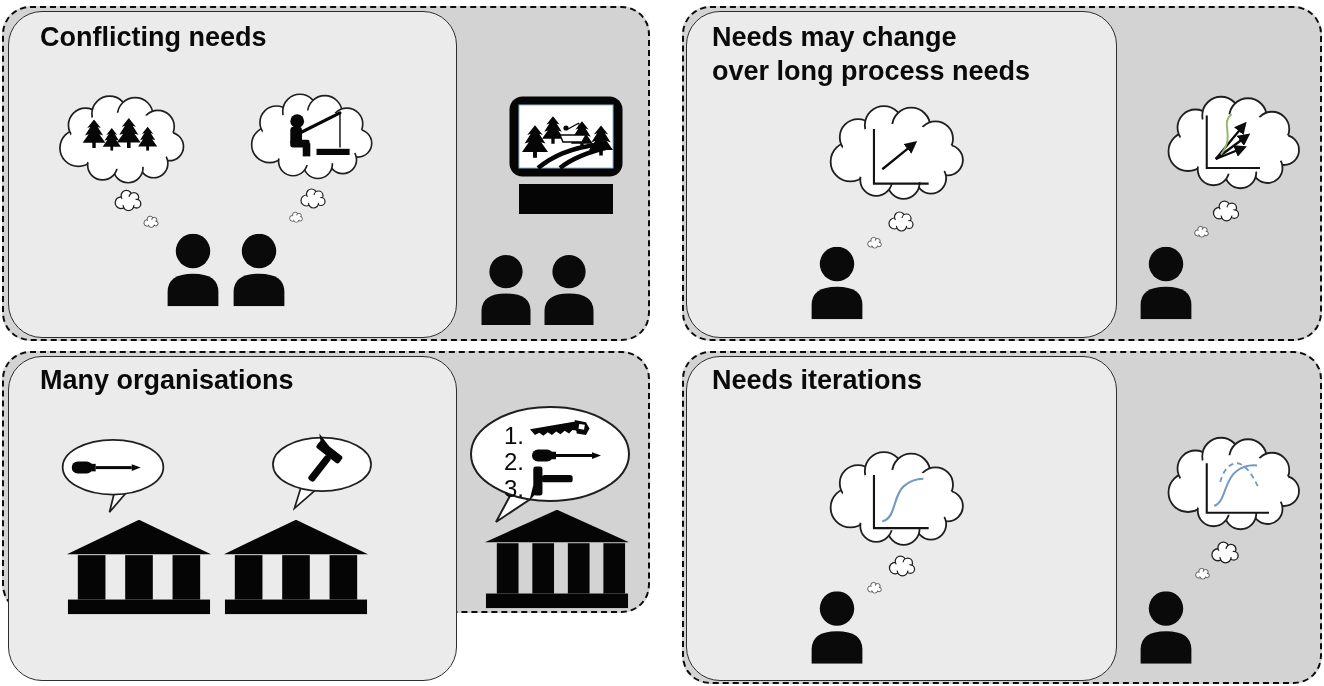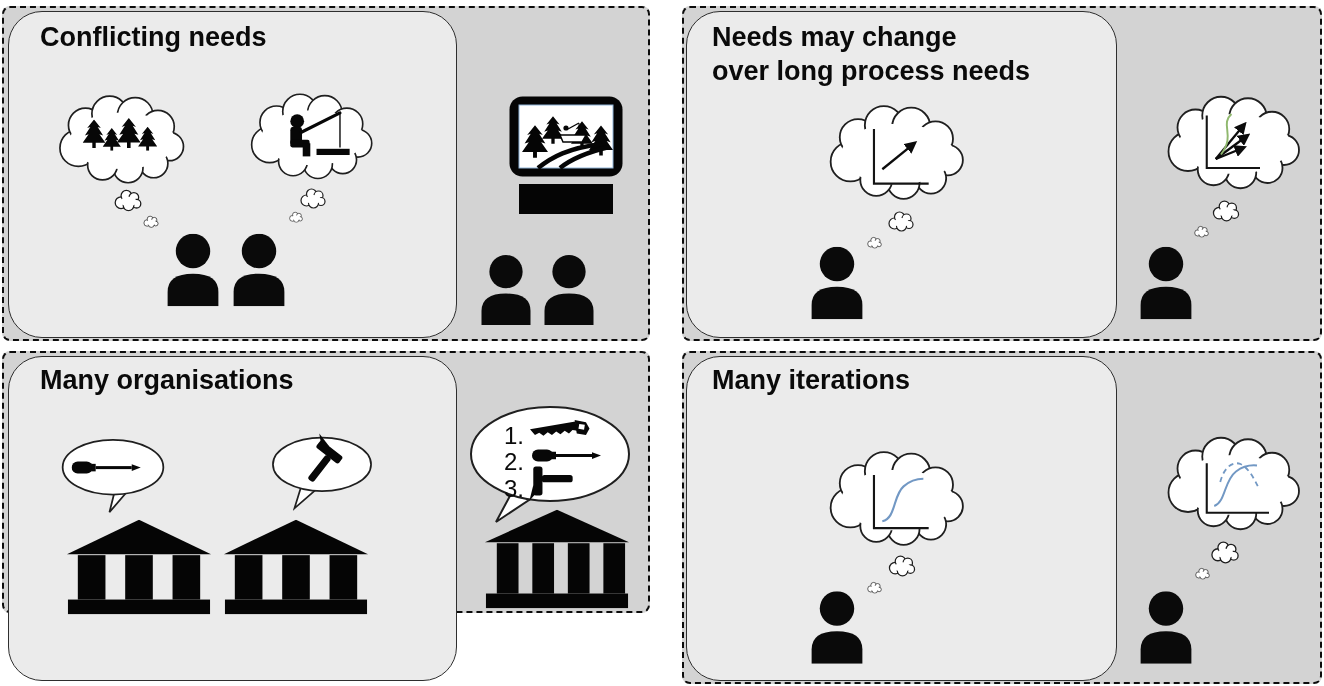--- a/index.html
+++ b/index.html
@@ -12,21 +12,21 @@
   *{margin:0;padding:0;box-sizing:border-box;}
   html,body{background:#ffffff;}
   body{
     width:1324px;height:686px;position:relative;overflow:hidden;
     font-family:"Liberation Sans","DejaVu Sans",sans-serif;
   }
   .quad{
     position:absolute;
     background:var(--panel-dark);
     border:2px dashed #0c0c0c;
-    border-radius:8px;
+    border-radius:28px;
   }
   .inner{
     position:absolute;
     background:var(--panel-light);
     border:1.6px solid #2e2e2e;
     border-radius:34px;
   }
   .title{
     position:absolute;
     font-weight:bold;
@@ -284,21 +284,21 @@
   </svg>
 
   <svg class="abs" style="left:479px;top:154px;color:#050505;" width="148" height="104" viewBox="0 0 150 100">
       <use href="#sym-bank4"></use>
     </svg>
 </section>
 
 <section class="quad" style="left:682px;top:351px;width:640px;height:333px;">
   <div class="inner" style="left:2px;top:3px;width:431px;height:325px;"></div>
 
-  <h2 class="title" style="left:28px;top:10px;">Many iterations</h2>
+  <h2 class="title" style="left:28px;top:10px;">Needs iterations</h2>
 
   <svg class="abs" style="left:136px;top:92px;" width="152" height="104" viewBox="0 0 200 132">
     <use href="#sym-cloud"></use>
     <g>
       <path class="axes" d="M71,37 L71,107 L143,107"></path>
       <path d="M82,98 C100,94 96,64 110,52 C118,45 126,42 136,42" fill="none" style="stroke:var(--blue-curve)" stroke-width="2.8"></path>
     </g>
   </svg>
 
   <svg class="abs" style="left:202px;top:201px;" width="32" height="23" viewBox="0 0 60 44">

